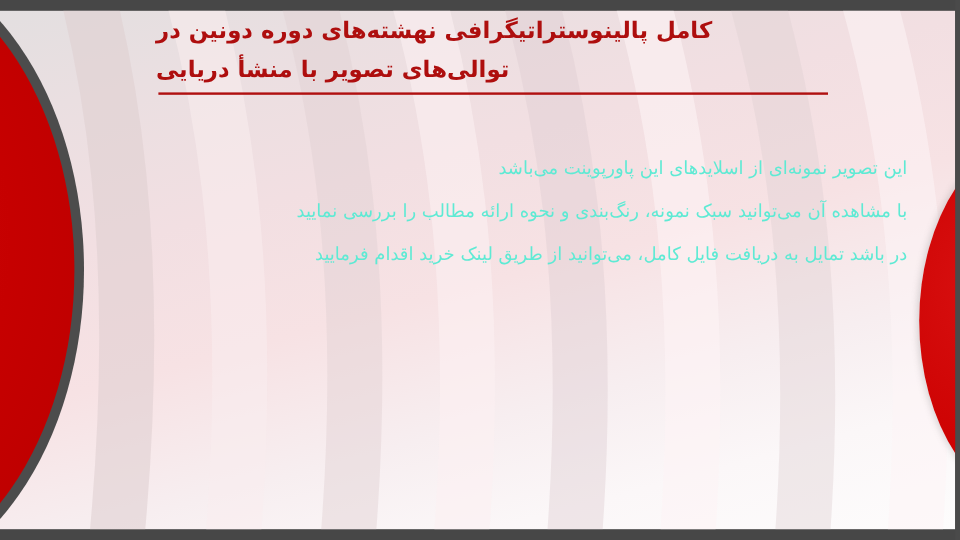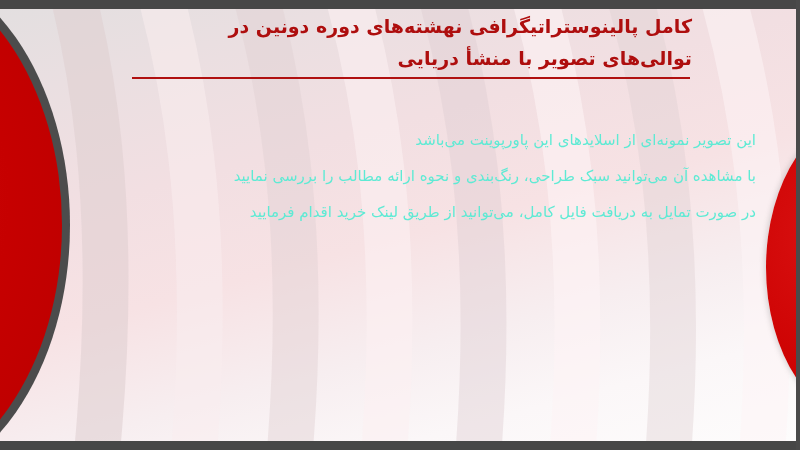--- a/index.html
+++ b/index.html
@@ -103,21 +103,21 @@
     z-index: 7;
     pointer-events: none;
   }
   #content > * { pointer-events: auto; }
 
   #title-block {
     position: absolute;
     left: 130px;
     top: 10px;
     width: 562px;
-    text-align: right;
+    text-align: left;
     direction: rtl;
   }
   .title-line {
     color: #AE0E0E;
     font-size: 19px;
     font-weight: bold;
     line-height: 32px;
     white-space: nowrap;
   }
   #title-rule {
@@ -184,18 +184,18 @@
   <div id="content">
 
     <div id="title-block">
       <div class="title-line">کامل پالینوستراتیگرافی نهشته‌های دوره دونین در</div>
       <div class="title-line">توالی‌های تصویر با منشأ دریایی</div>
     </div>
     <div id="title-rule"></div>
 
     <div id="body-block">
       <div class="body-line">این تصویر نمونه‌ای از اسلایدهای این پاورپوینت می‌باشد</div>
-      <div class="body-line">با مشاهده آن می‌توانید سبک طراحی، رنگ‌بندی و نحوه ارائه مطالب را بررسی نمایید</div>
-      <div class="body-line">در صورت تمایل به دریافت فایل کامل، می‌توانید از طریق لینک خرید اقدام فرمایید</div>
+      <div class="body-line">با مشاهده آن می‌توانید سبک نمونه، رنگ‌بندی و نحوه ارائه مطالب را بررسی نمایید</div>
+      <div class="body-line">در باشد تمایل به دریافت فایل کامل، می‌توانید از طریق لینک خرید اقدام فرمایید</div>
     </div>
 
   </div>
 </div>
 
 </body></html>

